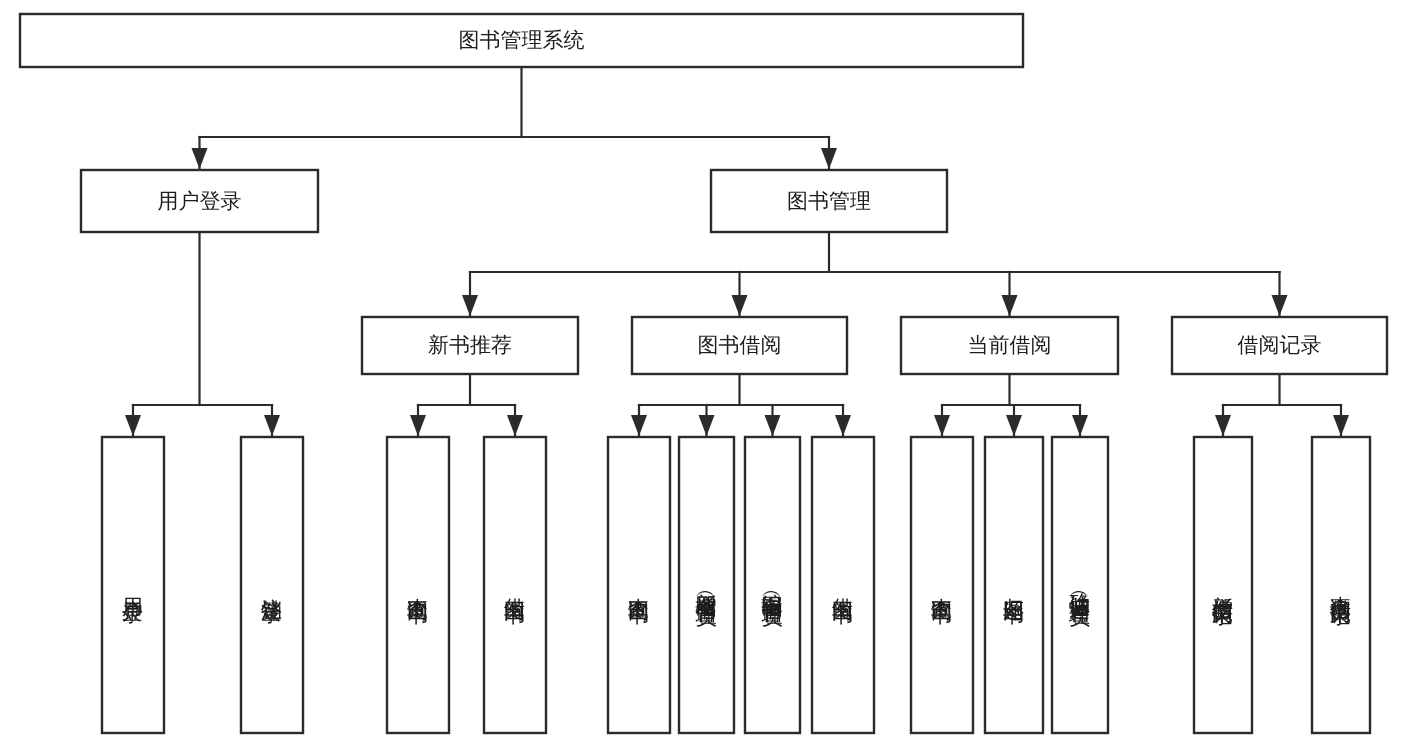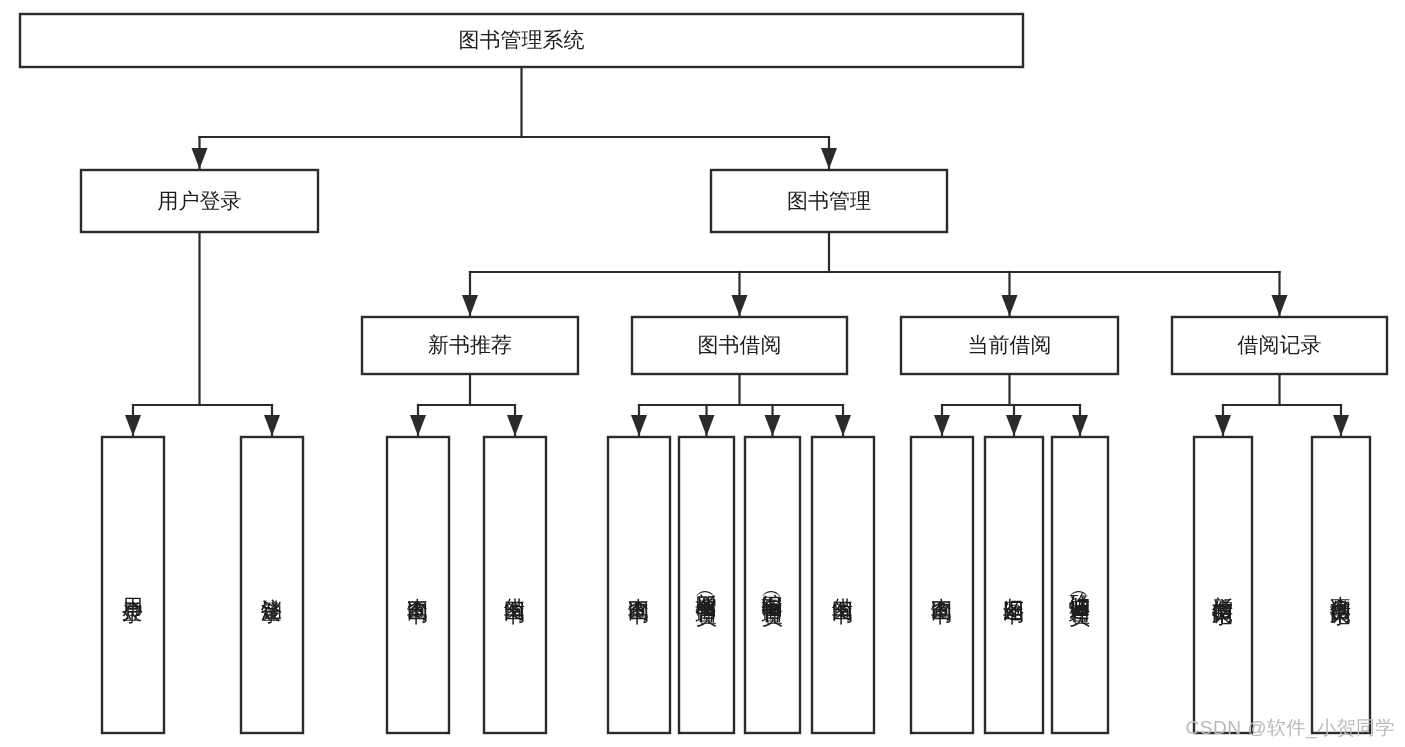--- a/index.html
+++ b/index.html
@@ -202,14 +202,13 @@
         <span class="node-label-v">确认归还（管理员）</span>
       </div>
       <div class="vlabel-wrap" style="left: 1194px; top: 437px; width: 58px; height: 296px;">
         <span class="node-label-v">新增借阅记录</span>
       </div>
       <div class="vlabel-wrap" style="left: 1312px; top: 437px; width: 58px; height: 296px;">
         <span class="node-label-v">查询借阅记录</span>
       </div>
     </div>
 
-  <div class="watermark">CSDN @软件_小贺同学</div>
 </div>
 
 </body></html>

